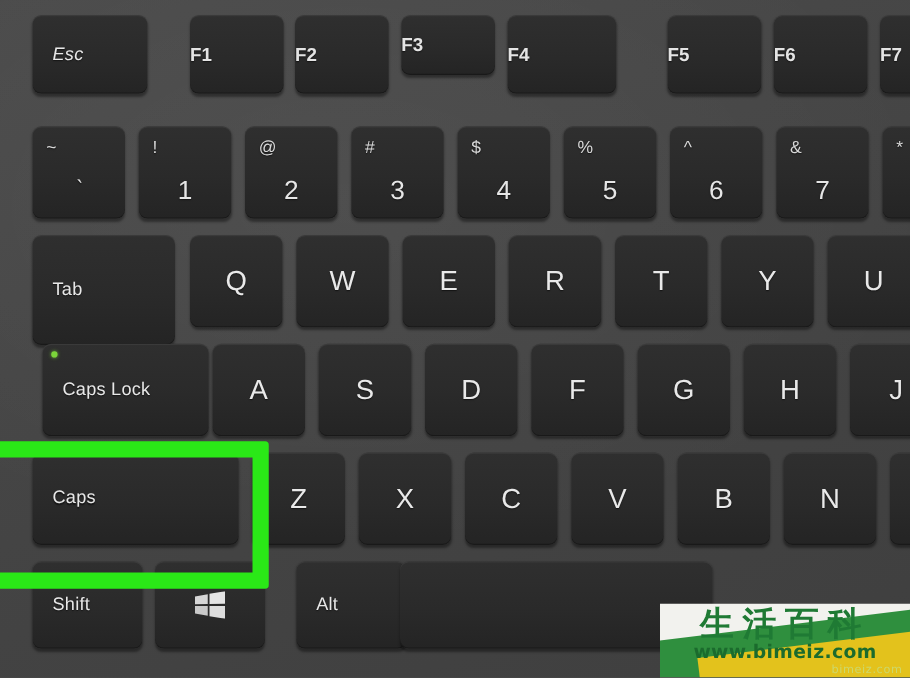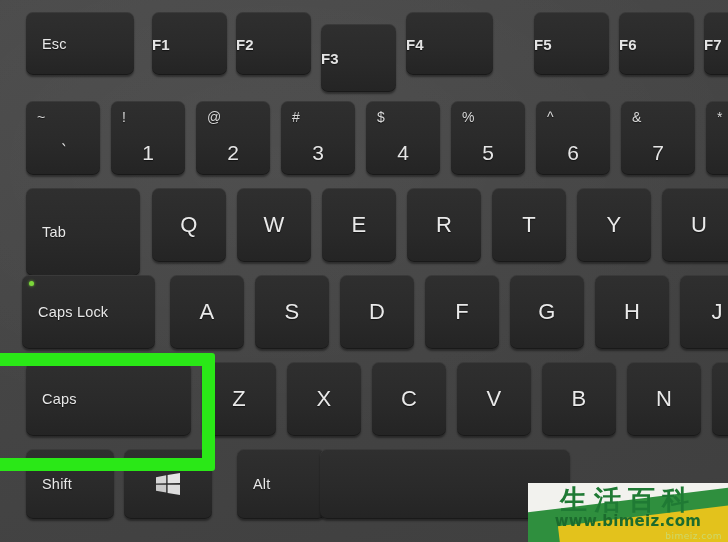--- a/index.html
+++ b/index.html
@@ -195,30 +195,30 @@
   }
 </style>
 </head>
 <body>
 
 <div id="stage">
 
   <div id="deck-light"></div>
 
   <div id="keys-layer">
-      <div class="key w" style="left: 26px; top: 12px; width: 108px; height: 63px;">
+      <div class="key w" style="left: 26px; top: 12px; width: 92px; height: 63px; font-style: italic;">
         <span class="lbl">Esc</span>
       </div>
       <div class="key" style="left: 152px; top: 12px; width: 75px; height: 63px;">
         <span class="fglyph">F1</span>
       </div>
       <div class="key" style="left: 236px; top: 12px; width: 75px; height: 63px;">
         <span class="fglyph">F2</span>
       </div>
-      <div class="key" style="left: 321px; top: 24px; width: 75px; height: 68px;">
+      <div class="key" style="left: 321px; top: 12px; width: 75px; height: 48px;">
         <span class="fglyph">F3</span>
       </div>
       <div class="key" style="left: 406px; top: 12px; width: 87px; height: 63px;">
         <span class="fglyph">F4</span>
       </div>
       <div class="key" style="left: 534px; top: 12px; width: 75px; height: 63px;">
         <span class="fglyph">F5</span>
       </div>
       <div class="key" style="left: 619px; top: 12px; width: 75px; height: 63px;">
         <span class="fglyph">F6</span>
@@ -279,21 +279,21 @@
       </div>
       <div class="key c big-letter" style="left: 492px; top: 188px; width: 74px; height: 74px;">
         <span class="lbl">T</span>
       </div>
       <div class="key c big-letter" style="left: 577px; top: 188px; width: 74px; height: 74px;">
         <span class="lbl">Y</span>
       </div>
       <div class="key c big-letter" style="left: 662px; top: 188px; width: 74px; height: 74px;">
         <span class="lbl">U</span>
       </div>
-      <div class="key w" style="left: 22px; top: 275px; width: 133px; height: 74px;">
+      <div class="key w" style="left: 34px; top: 275px; width: 133px; height: 74px;">
         <span class="lbl">Caps Lock</span>
         <span class="led"></span>
       </div>
       <div class="key c big-letter" style="left: 170px; top: 275px; width: 74px; height: 74px;">
         <span class="lbl">A</span>
       </div>
       <div class="key c big-letter" style="left: 255px; top: 275px; width: 74px; height: 74px;">
         <span class="lbl">S</span>
       </div>
       <div class="key c big-letter" style="left: 340px; top: 275px; width: 74px; height: 74px;">

